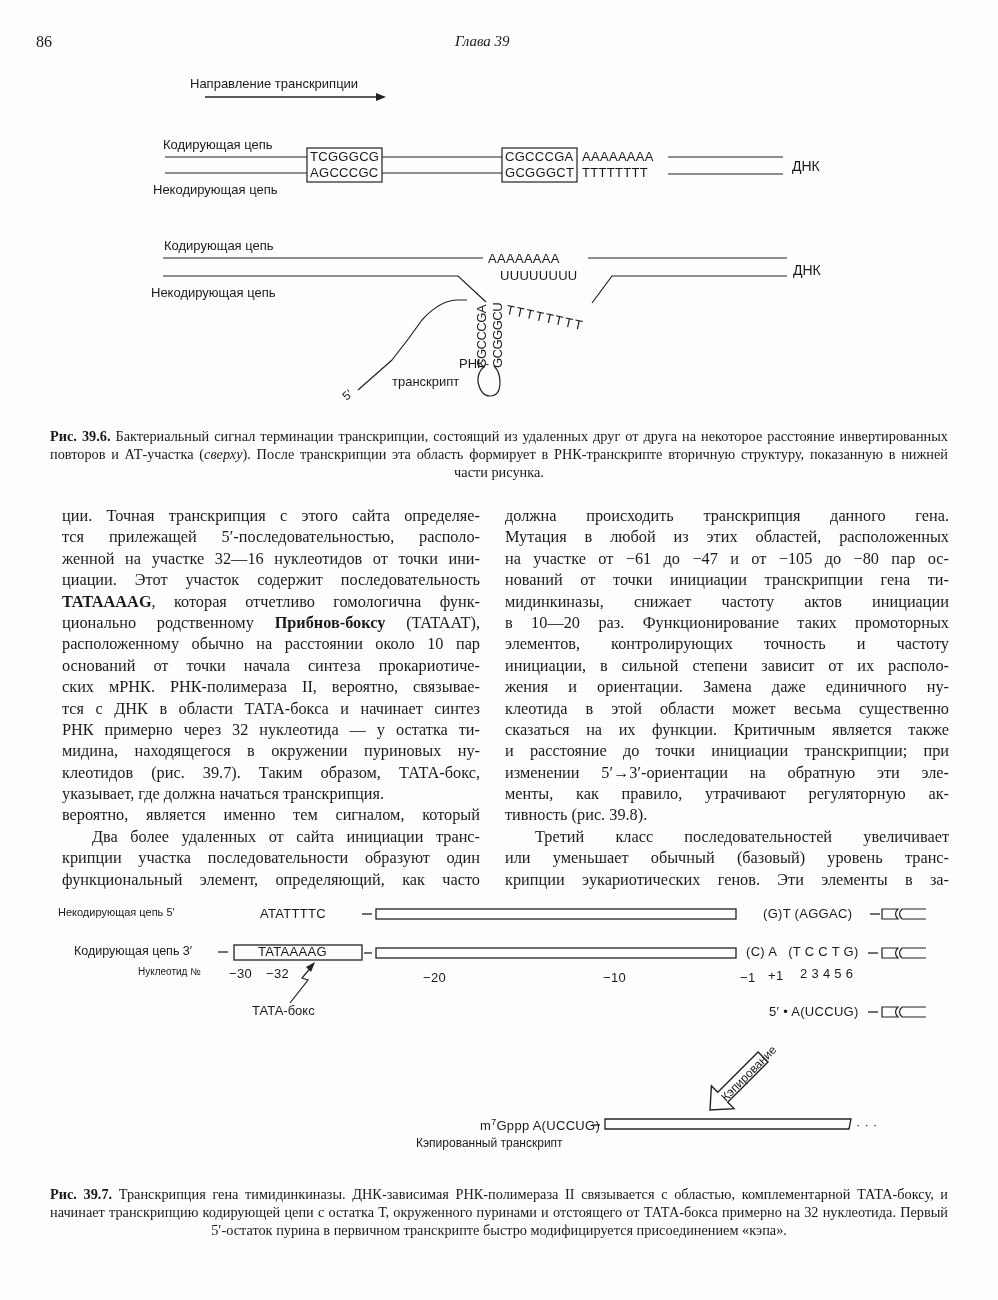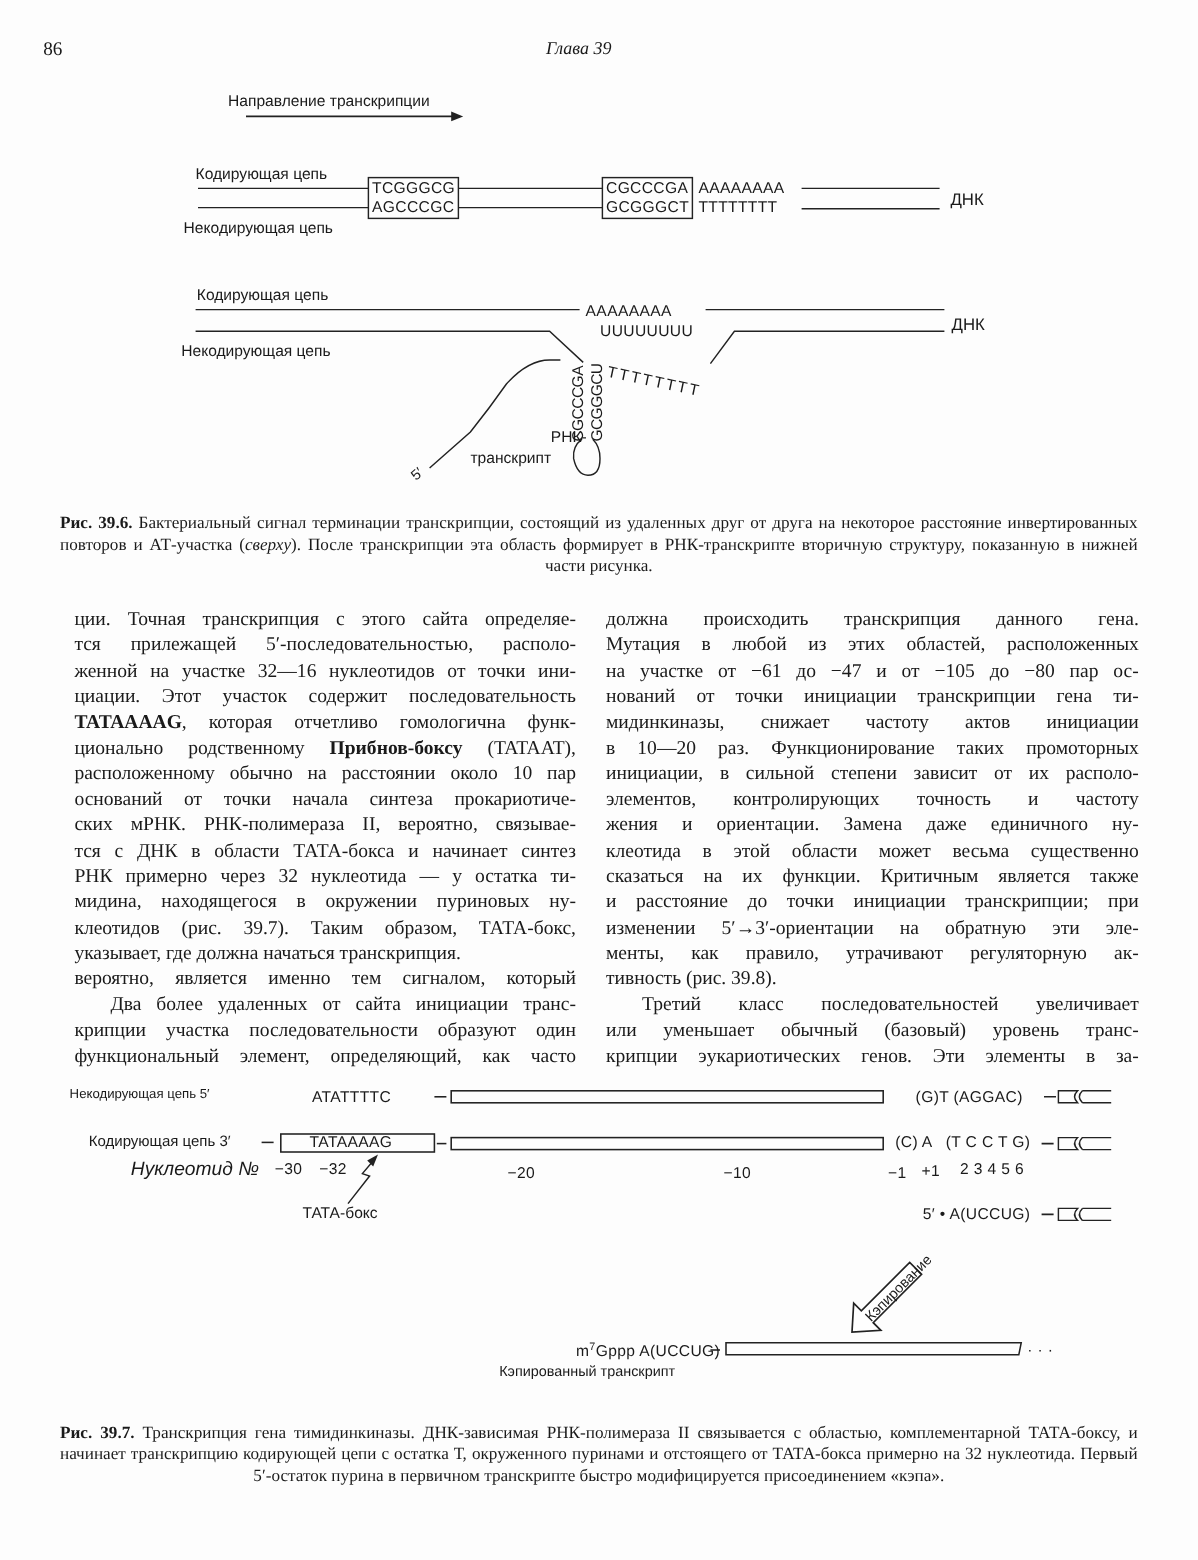--- a/index.html
+++ b/index.html
@@ -100,22 +100,22 @@
   <span class="line">функциональный элемент, определяющий, как часто</span>
 </div>
 
 <div class="abs col" style="left:505px;top:505px;width:444px;">
   <span class="line">должна происходить транскрипция данного гена.</span>
   <span class="line">Мутация в любой из этих областей, расположенных</span>
   <span class="line">на участке от −61 до −47 и от −105 до −80 пар ос-</span>
   <span class="line">нований от точки инициации транскрипции гена ти-</span>
   <span class="line">мидинкиназы, снижает частоту актов инициации</span>
   <span class="line">в 10—20 раз. Функционирование таких промоторных</span>
+  <span class="line">элементов, контролирующих точность и частоту</span>
   <span class="line">инициации, в сильной степени зависит от их располо-</span>
-  <span class="line">элементов, контролирующих точность и частоту</span>
   <span class="line">жения и ориентации. Замена даже единичного ну-</span>
   <span class="line">клеотида в этой области может весьма существенно</span>
   <span class="line">сказаться на их функции. Критичным является также</span>
   <span class="line">и расстояние до точки инициации транскрипции; при</span>
   <span class="line">изменении 5′→3′-ориентации на обратную эти эле-</span>
   <span class="line">менты, как правило, утрачивают регуляторную ак-</span>
   <span class="line last">тивность (рис. 39.8).</span>
   <span class="line ind">Третий класс последовательностей увеличивает</span>
   <span class="line">или уменьшает обычный (базовый) уровень транс-</span>
   <span class="line">крипции эукариотических генов. Эти элементы в за-</span>
@@ -155,21 +155,21 @@
   </svg>
 
   <div class="abs lbl" style="left:58px;top:906px;font-size:11px;">Некодирующая цепь  5′</div>
   <div class="abs seq" style="left:260px;top:906px;">ATATTTTC</div>
   <div class="abs seq" style="left:763px;top:906px;">(G)T (AGGAC)</div>
 
   <div class="abs lbl" style="left:74px;top:944px;font-size:12.5px;">Кодирующая цепь  3′</div>
   <div class="abs seq" style="left:258px;top:944px;">TATAAAAG</div>
   <div class="abs seq" style="left:746px;top:944px;white-space:pre;">(C) A   (T C C T G)</div>
 
-  <div class="abs lbl" style="left:109px;top:966px;font-size:16px;font-style:italic;">Нуклеотид №</div>
+  <div class="abs lbl" style="left:138px;top:966px;font-size:10px;">Нуклеотид №</div>
   <div class="abs seq" style="left:229px;top:966px;">−30</div>
   <div class="abs seq" style="left:266px;top:966px;">−32</div>
   <div class="abs seq" style="left:423px;top:970px;">−20</div>
   <div class="abs seq" style="left:603px;top:970px;">−10</div>
   <div class="abs seq" style="left:740px;top:970px;">−1</div>
   <div class="abs seq" style="left:768px;top:968px;">+1</div>
   <div class="abs seq" style="left:800px;top:966px;">2 3 4 5 6</div>
 
   <div class="abs lbl" style="left:252px;top:1003px;">ТАТА-бокс</div>
   <div class="abs seq" style="left:769px;top:1004px;">5′ • A(UCCUG)</div>

